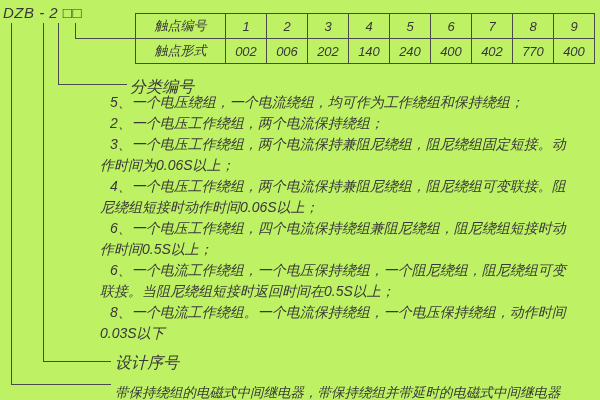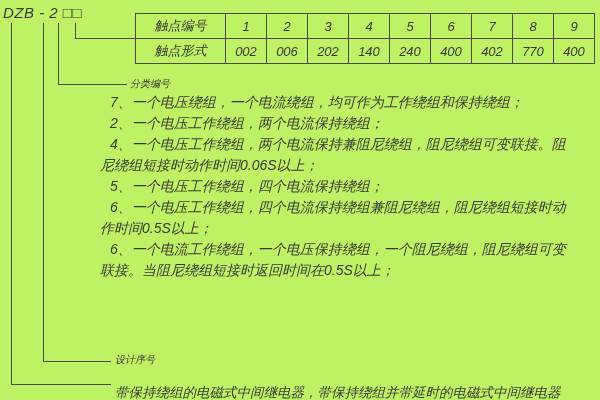--- a/index.html
+++ b/index.html
@@ -23,21 +23,21 @@
   #leader-contact-form{left:75px;top:23px;width:60px;height:15px;}
   .contact-table{
     position:absolute;left:135px;top:13px;width:460px;
     border-collapse:collapse;table-layout:fixed;
   }
   .contact-table td{
     border:1px solid #4a4a4a;height:24px;padding:0;
     text-align:center;vertical-align:middle;font-size:13px;color:#383838;
   }
   .contact-table col.hdr{width:90px;}
-  .lbl{position:absolute;font-size:10px;white-space:nowrap;color:#383838;}
+  .lbl{position:absolute;font-size:16px;white-space:nowrap;color:#383838;}
   #classification-label{left:130px;top:77px;}
   #design-serial-label{left:115px;top:353px;}
   #relay-type-description{left:115px;top:376px;font-size:13.5px;margin-top:8px;}
   .classification-list{position:absolute;left:100px;top:92px;width:478px;}
   .classification-list p{
     margin:0;text-indent:10px;font-size:14px;line-height:21px;color:#383838;
   }
 </style>
 </head>
 <body>
@@ -88,25 +88,26 @@
       <td>402</td>
       <td>770</td>
       <td>400</td>
     </tr>
   </tbody>
     </table>
 
   <div class="lbl" id="classification-label">分类编号</div>
 
   <div class="classification-list">
-    <p>7、一个电压绕组，一个电流绕组，均可作为工作绕组和保持绕组；</p>
+    <p>5、一个电压绕组，一个电流绕组，均可作为工作绕组和保持绕组；</p>
     <p>2、一个电压工作绕组，两个电流保持绕组；</p>
+    <p>3、一个电压工作绕组，两个电流保持兼阻尼绕组，阻尼绕组固定短接。动作时间为0.06S以上；</p>
     <p>4、一个电压工作绕组，两个电流保持兼阻尼绕组，阻尼绕组可变联接。阻尼绕组短接时动作时间0.06S以上；</p>
-    <p>5、一个电压工作绕组，四个电流保持绕组；</p>
     <p>6、一个电压工作绕组，四个电流保持绕组兼阻尼绕组，阻尼绕组短接时动作时间0.5S以上；</p>
     <p>6、一个电流工作绕组，一个电压保持绕组，一个阻尼绕组，阻尼绕组可变联接。当阻尼绕组短接时返回时间在0.5S以上；</p>
+    <p>8、一个电流工作绕组。一个电流保持绕组，一个电压保持绕组，动作时间0.03S以下</p>
   </div>
 
   <div class="lbl" id="design-serial-label">设计序号</div>
 
   <div class="lbl" id="relay-type-description">带保持绕组的电磁式中间继电器，带保持绕组并带延时的电磁式中间继电器</div>
 
 </div>
 
 </body></html>

